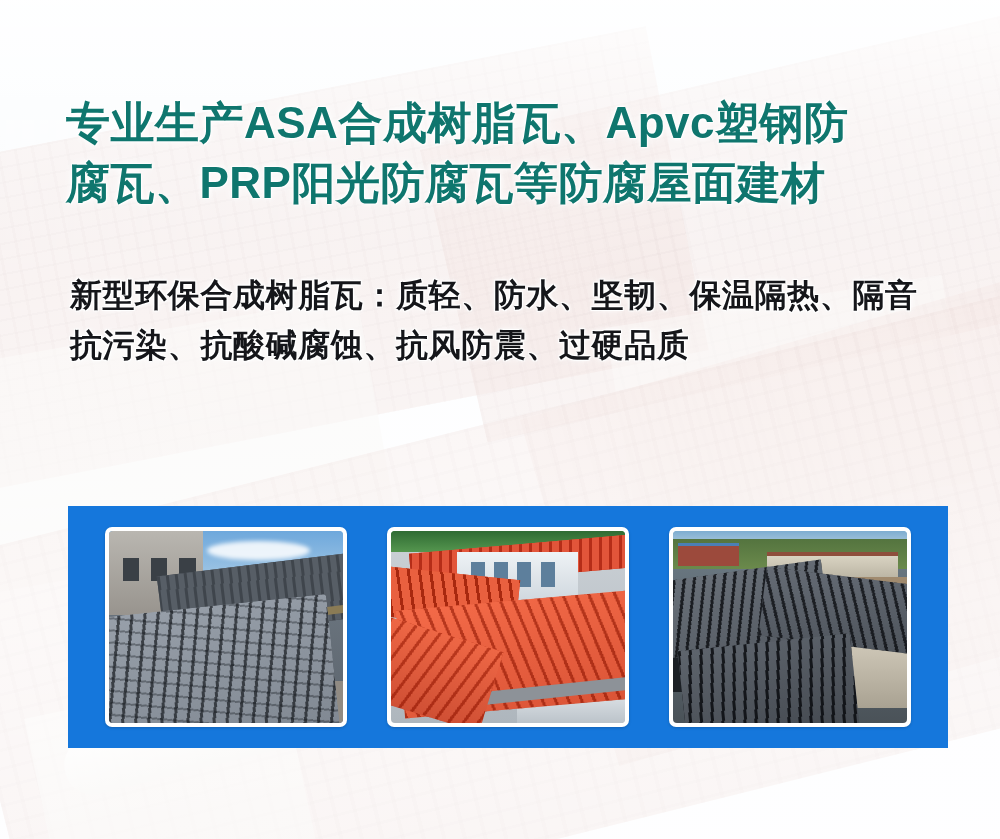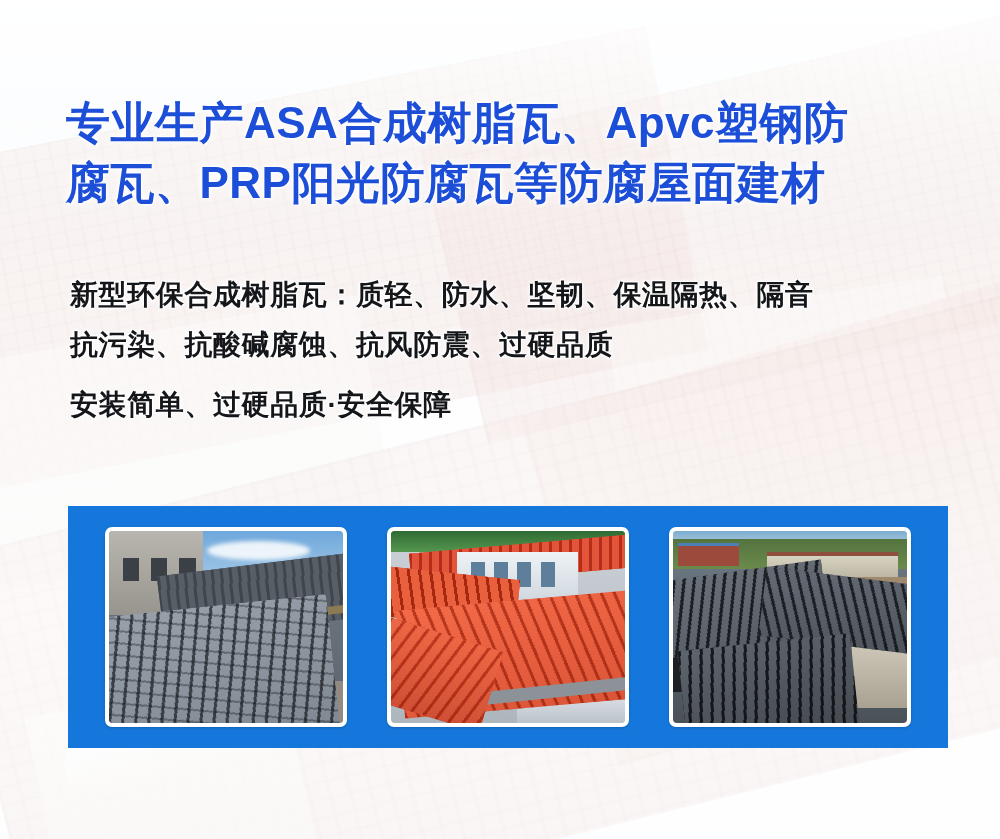--- a/index.html
+++ b/index.html
@@ -95,33 +95,33 @@
       rgba(255,255,255,.86) 72%,
       rgba(255,255,255,.82) 100%);
   }
 
   
   .content{position:relative;z-index:5;}
   .headline{
     position:absolute;left:66px;top:93px;width:880px;
     font-size:44px;font-weight:bold;line-height:60px;
     letter-spacing:.5px;
-    color:#1d4ed8;
+    color:#0f766e;
     text-shadow:
       0 0 5px rgba(255,255,255,.98),
       0 0 11px rgba(255,255,255,.95),
       1px 1px 0 rgba(255,255,255,.9),
       -1px -1px 0 rgba(255,255,255,.9);
     white-space:pre-line;
   }
 
   
   .subcopy{position:absolute;left:70px;top:270px;width:890px;}
   .subline{
-    font-size:28px;font-weight:bold;line-height:50px;
+    font-size:32px;font-weight:bold;line-height:50px;
     color:#15161a;letter-spacing:.6px;
     text-shadow:
       0 0 4px rgba(255,255,255,.99),
       0 0 9px rgba(255,255,255,.95),
       1px 1px 0 rgba(255,255,255,.92),
       -1px -1px 0 rgba(255,255,255,.92),
       1px -1px 0 rgba(255,255,255,.92),
       -1px 1px 0 rgba(255,255,255,.92);
   }
   .subline.gap{margin-top:10px;}
@@ -252,21 +252,20 @@
   </div>
 
   <div class="content">
 
     <div class="headline">专业生产ASA合成树脂瓦、Apvc塑钢防
 腐瓦、PRP阳光防腐瓦等防腐屋面建材</div>
 
     <div class="subcopy">
       <div class="subline">新型环保合成树脂瓦：质轻、防水、坚韧、保温隔热、隔音</div>
       <div class="subline">抗污染、抗酸碱腐蚀、抗风防震、过硬品质</div>
-      <div class="subline gap">安装简单、过硬品质·安全保障</div>
     </div>
 
     <div class="gallery">
 
       <div class="photo">
         <div class="photo-inner p1">
           <div class="sky"></div>
           <div class="cloud"></div>
           <div class="bldg"></div>
           <div class="win a"></div>

